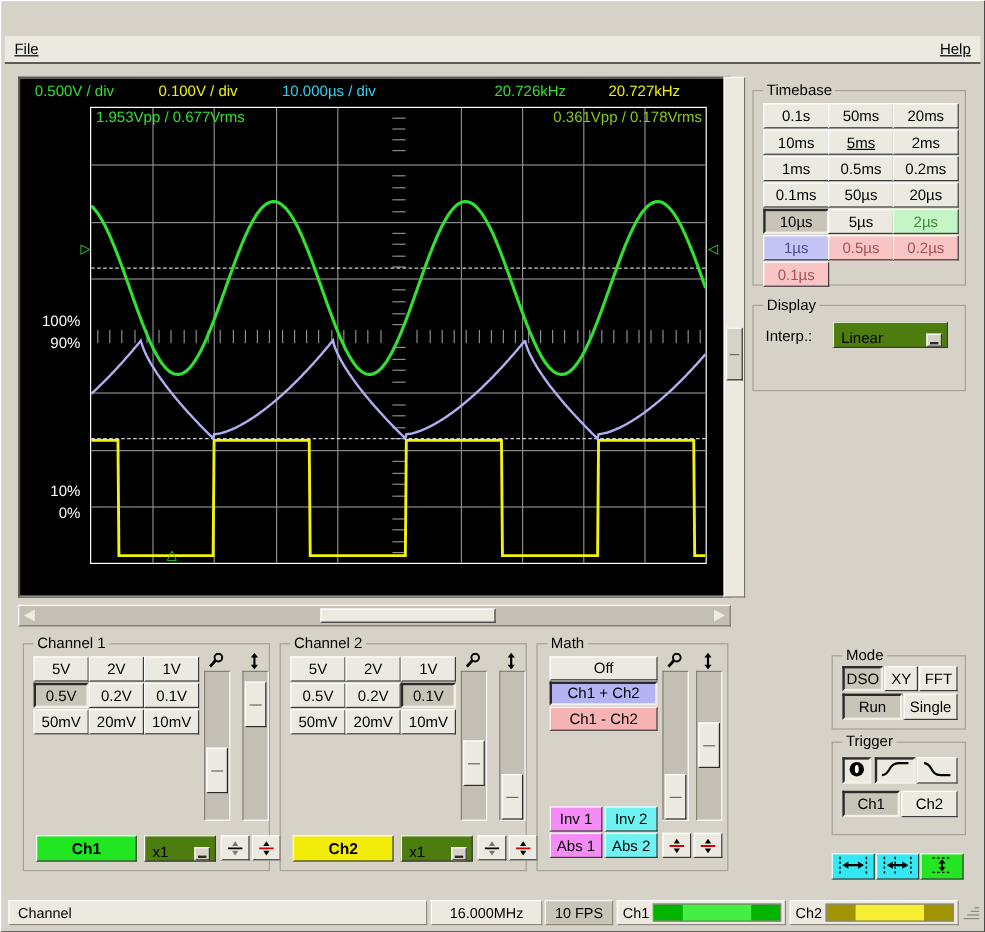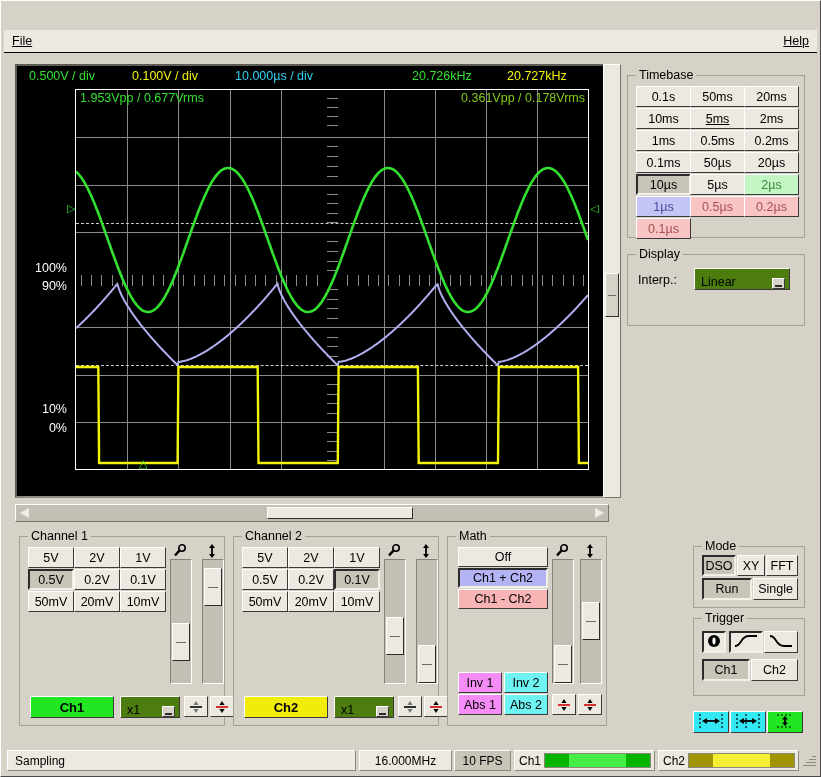--- a/index.html
+++ b/index.html
@@ -620,21 +620,21 @@
         <line x1="6" y1="2" x2="22" y2="2" stroke="#000" stroke-width="1.2" stroke-dasharray="2,2"></line>
         <line x1="6" y1="14" x2="22" y2="14" stroke="#000" stroke-width="1.2" stroke-dasharray="2,2"></line>
         <line x1="14" y1="4" x2="14" y2="12" stroke="#000" stroke-width="1.8"></line>
         <polygon points="14,3 11,6.5 17,6.5" fill="#000"></polygon>
           <polygon points="14,13 11,9.5 17,9.5" fill="#000"></polygon>
       </svg>
     </span>
   </div>
 
   <div class="statusbar">
-    <div class="sb-cell" style="flex:1;padding-left:7px;">Sampling</div>
+    <div class="sb-cell" style="flex:1;padding-left:7px;">Channel</div>
     <div class="sb-cell" style="width:93px;justify-content:center;margin-left:3px;">16.000MHz</div>
     <div class="sb-cell" style="width:57px;justify-content:center;margin-left:2px;background:#c8c4b8;">10 FPS</div>
     <div class="sb-cell" style="width:141px;margin-left:3px;padding-left:4px;">
       <span>Ch1</span>
       <div class="lvl" id="lvl1" style="flex:1;background:#00b400;">
         <div class="lvl-fill" id="lvl1f" style="background: rgb(68, 238, 68); left: 22.5%; width: 55%;"></div>
       </div>
     </div>
     <div class="sb-cell" style="width:141px;margin-left:3px;padding-left:4px;">
       <span>Ch2</span>

